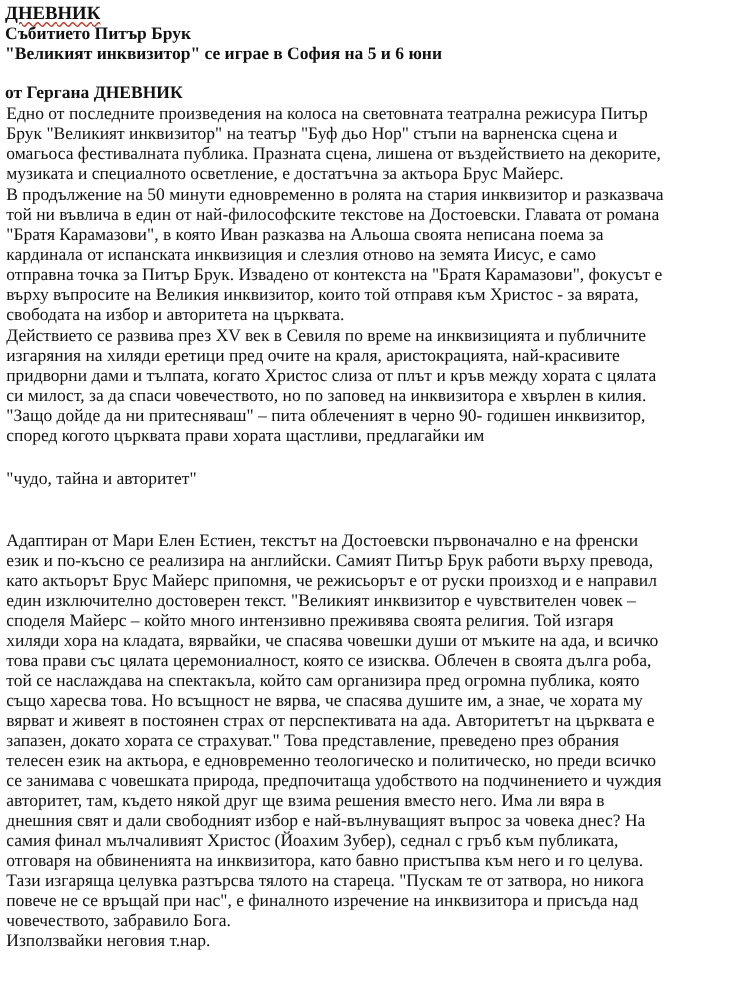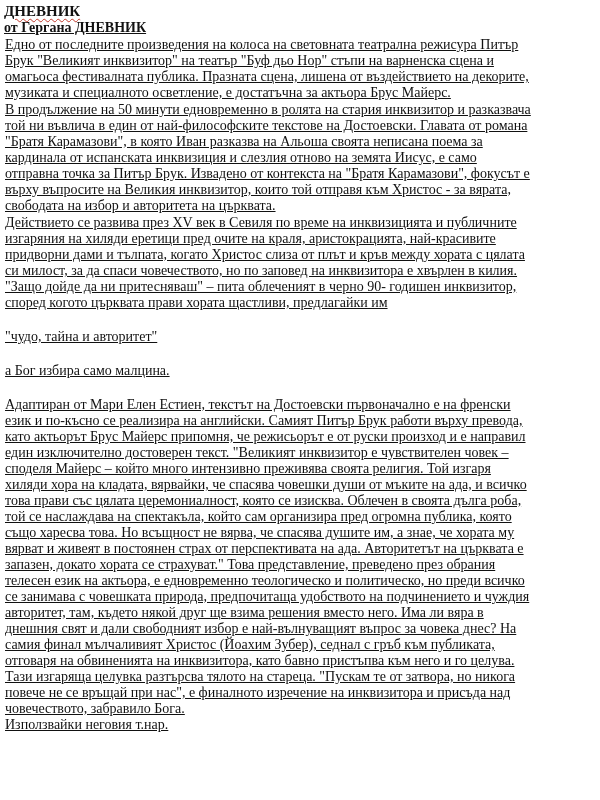--- a/index.html
+++ b/index.html
@@ -13,21 +13,20 @@
       overflow: hidden;
       font-family: "Liberation Serif", "DejaVu Serif", serif;
       color: #111111;
     }
     .page {
       position: relative;
       width: 600px;
       height: 800px;
       padding: 2px 4px 0 4px;
       box-sizing: border-box;
-      text-decoration: underline;
     }
     .masthead {
       font-weight: bold;
       font-size: 15px;
       line-height: 16px;
       margin: 0;
       display: inline-block;
       text-decoration: underline wavy #c0392b;
       text-decoration-thickness: 1px;
       text-underline-offset: 2px;
@@ -63,20 +62,24 @@
       height: 16px;
     }
   </style>
 </head>
 <body>
 
 <div class="page">
 
   <div class="masthead">ДНЕВНИК</div>
 
+  <div class="headline-block">
+    <div class="headline">Събитието Питър Брук</div>
+    <div class="headline">"Великият инквизитор" се играе в София на 5 и 6 юни</div>
+  </div>
 
   <div class="byline">от Гергана ДНЕВНИК</div>
 
   <div>
     <div class="para">Едно от последните произведения на колоса на световната театрална режисура Питър
 Брук "Великият инквизитор" на театър "Буф дьо Нор" стъпи на варненска сцена и
 омагьоса фестивалната публика. Празната сцена, лишена от въздействието на декорите,
 музиката и специалното осветление, е достатъчна за актьора Брус Майерс.</div>
     <div class="para">В продължение на 50 минути едновременно в ролята на стария инквизитор и разказвача
 той ни въвлича в един от най-философските текстове на Достоевски. Главата от романа
@@ -87,21 +90,20 @@
 свободата на избор и  авторитета на църквата.</div>
     <div class="para">Действието се развива през XV век в Севиля по време на инквизицията и публичните
 изгаряния на хиляди еретици пред очите на краля, аристокрацията, най-красивите
 придворни дами и тълпата, когато Христос слиза от плът и кръв между хората с цялата
 си милост, за да спаси човечеството, но по заповед на инквизитора е хвърлен в килия.
 "Защо дойде да ни притесняваш" – пита облеченият в черно 90- годишен инквизитор,
 според когото църквата прави хората щастливи, предлагайки им</div>
     <div class="gap"></div>
     <div class="para">"чудо, тайна и авторитет"</div>
     <div class="gap"></div>
-    <div class="para">а Бог избира само малцина.</div>
     <div class="gap"></div>
     <div class="para">Адаптиран от Мари Елен Естиен, текстът на Достоевски първоначално е на френски
 език и по-късно се реализира на английски. Самият Питър Брук работи върху превода,
 като актьорът Брус Майерс припомня, че режисьорът е от руски произход и е направил
 един изключително достоверен текст. "Великият инквизитор е чувствителен човек –
 споделя Майерс – който много интензивно преживява своята религия. Той изгаря
 хиляди хора на кладата, вярвайки, че спасява човешки души от мъките на ада, и всичко
 това прави със цялата церемониалност, която се изисква. Облечен в своята дълга роба,
 той се наслаждава на спектакъла, който сам организира пред огромна публика, която
 също харесва това. Но всъщност не вярва, че спасява душите им, а знае, че хората му

